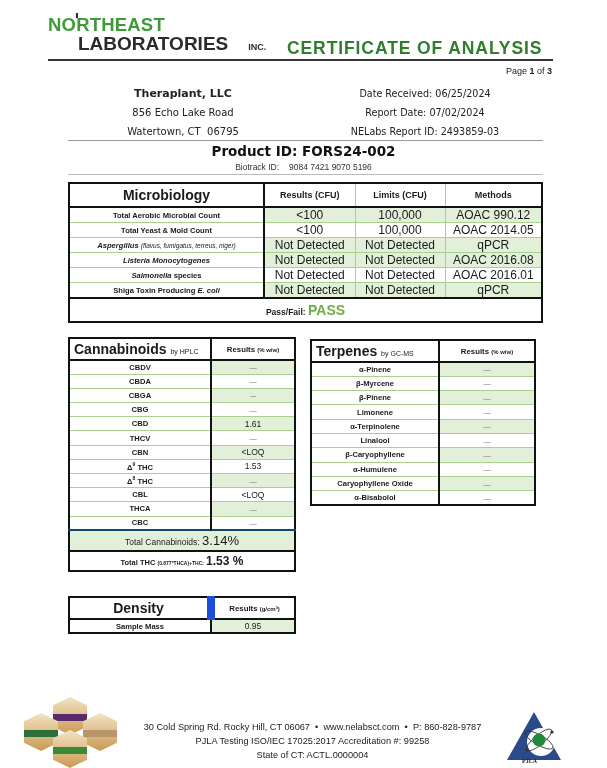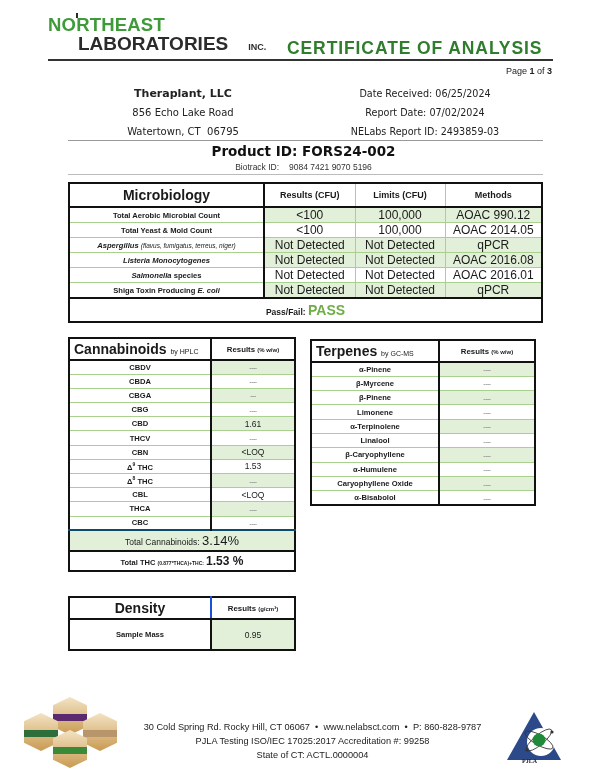--- a/index.html
+++ b/index.html
@@ -67,24 +67,24 @@
   .terp th { height: 22px; border-bottom: 2px solid #111; }
   .terp th.title { font-size: 14px; font-weight: bold; text-align: left; padding-left: 4px; border-right: 2px solid #111; }
   .terp td { height: 14.3px; font-size: 8.5px; }
   .terp td.analyte { font-weight: bold; font-size: 7.6px; border-right: 2px solid #111; }
   .terp tr.total td { height: 20px; border-top: 2px solid #111; font-size: 8.5px; font-weight: bold; }
   .terp tr.total .big { font-size: 12.5px; }
 
   
   .dens { left: 68px; top: 596px; width: 228px; border: 2px solid #111; }
   .dens th { height: 22px; border-bottom: 2px solid #111; font-weight: bold; }
-  .dens th.title { font-size: 14px; border-right: 2px solid #1d4ed8; border-radius: 10px; }
+  .dens th.title { font-size: 14px; border-right: 8px solid #1d4ed8; border-radius: 10px; }
   .dens th.res { font-size: 7.8px; }
   .dens th.res small { font-size: 6px; }
-  .dens td { height: 31px; font-size: 8.5px; }
+  .dens td { height: 14px; font-size: 8.5px; }
   .dens td.analyte { font-weight: bold; font-size: 7.6px; border-right: 2px solid #111; }
 
   .dash { color: #777; font-size: 7px; letter-spacing: -0.5px; }
 
   
   .badges { position: absolute; left: 22px; top: 697px; width: 96px; height: 71px; }
   .badge { position: absolute; width: 34px; height: 38px; background: linear-gradient(#f3e3c4, #c99a52); clip-path: polygon(50% 0, 100% 22%, 100% 78%, 50% 100%, 0 78%, 0 22%); }
   .badge .band { position: absolute; left: -4px; right: -4px; top: 17px; height: 7px; }
   .footer-text { position: absolute; left: 120px; top: 720px; width: 385px; text-align: center; font-size: 9.2px; line-height: 14px; color: #222; }
   .pjla { position: absolute; left: 505px; top: 710px; width: 58px; height: 58px; }

